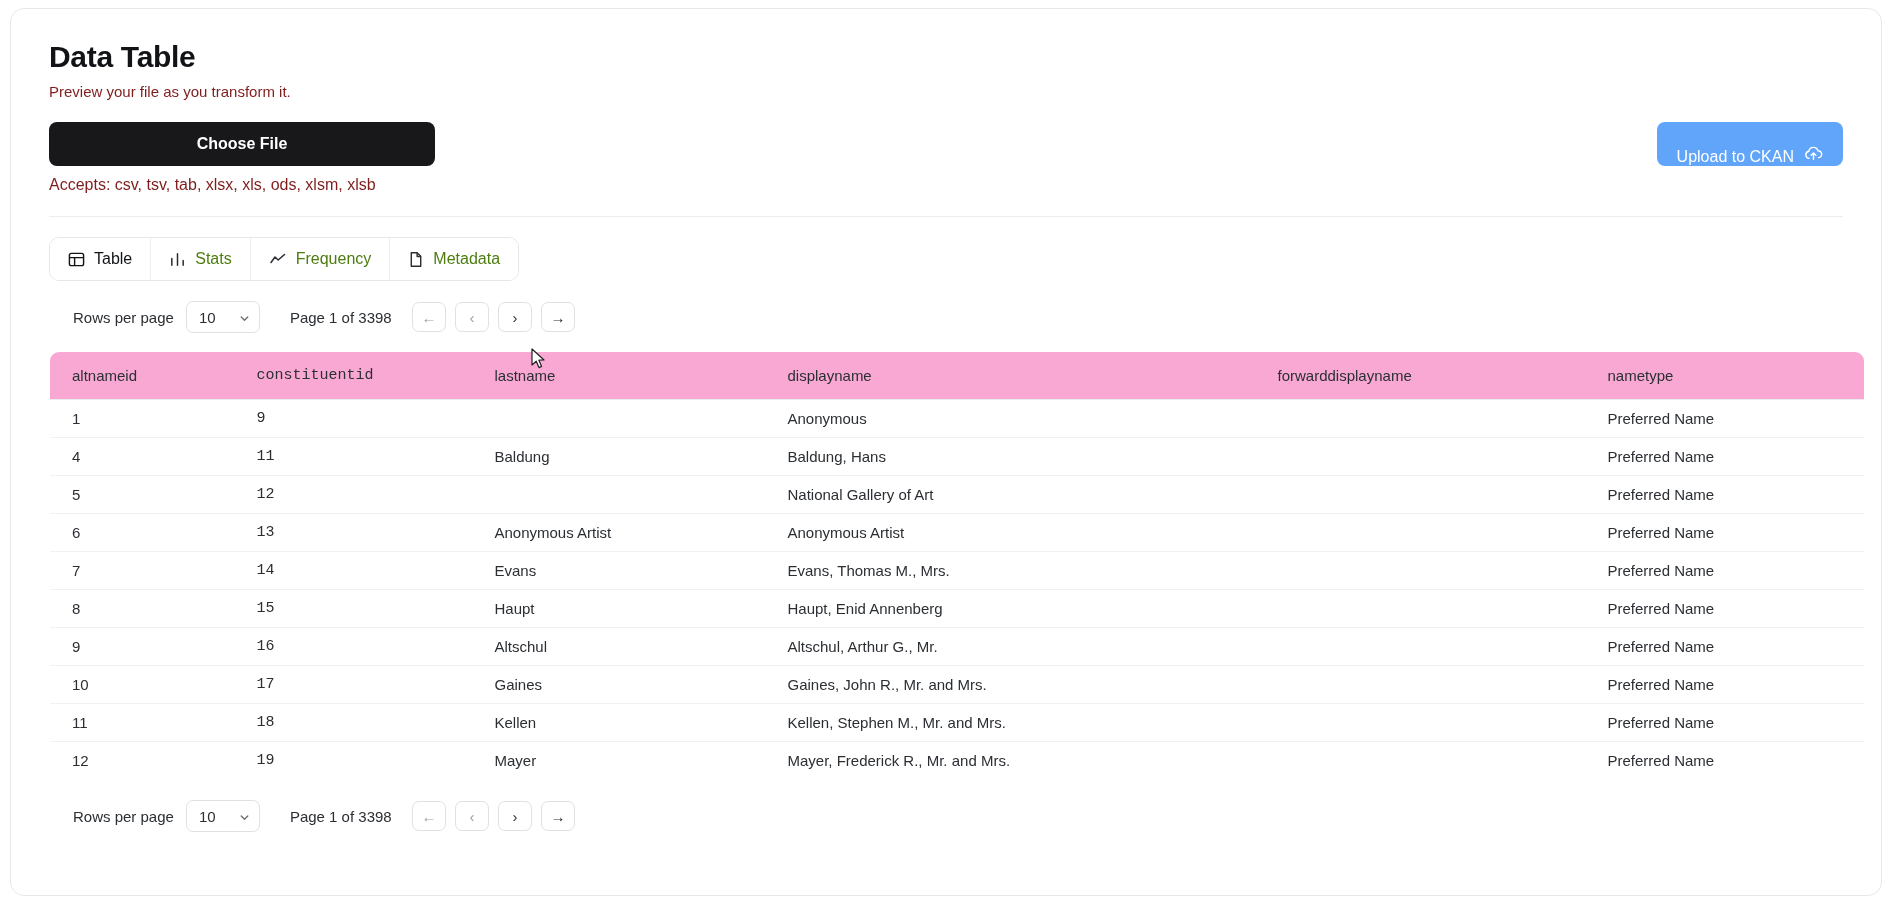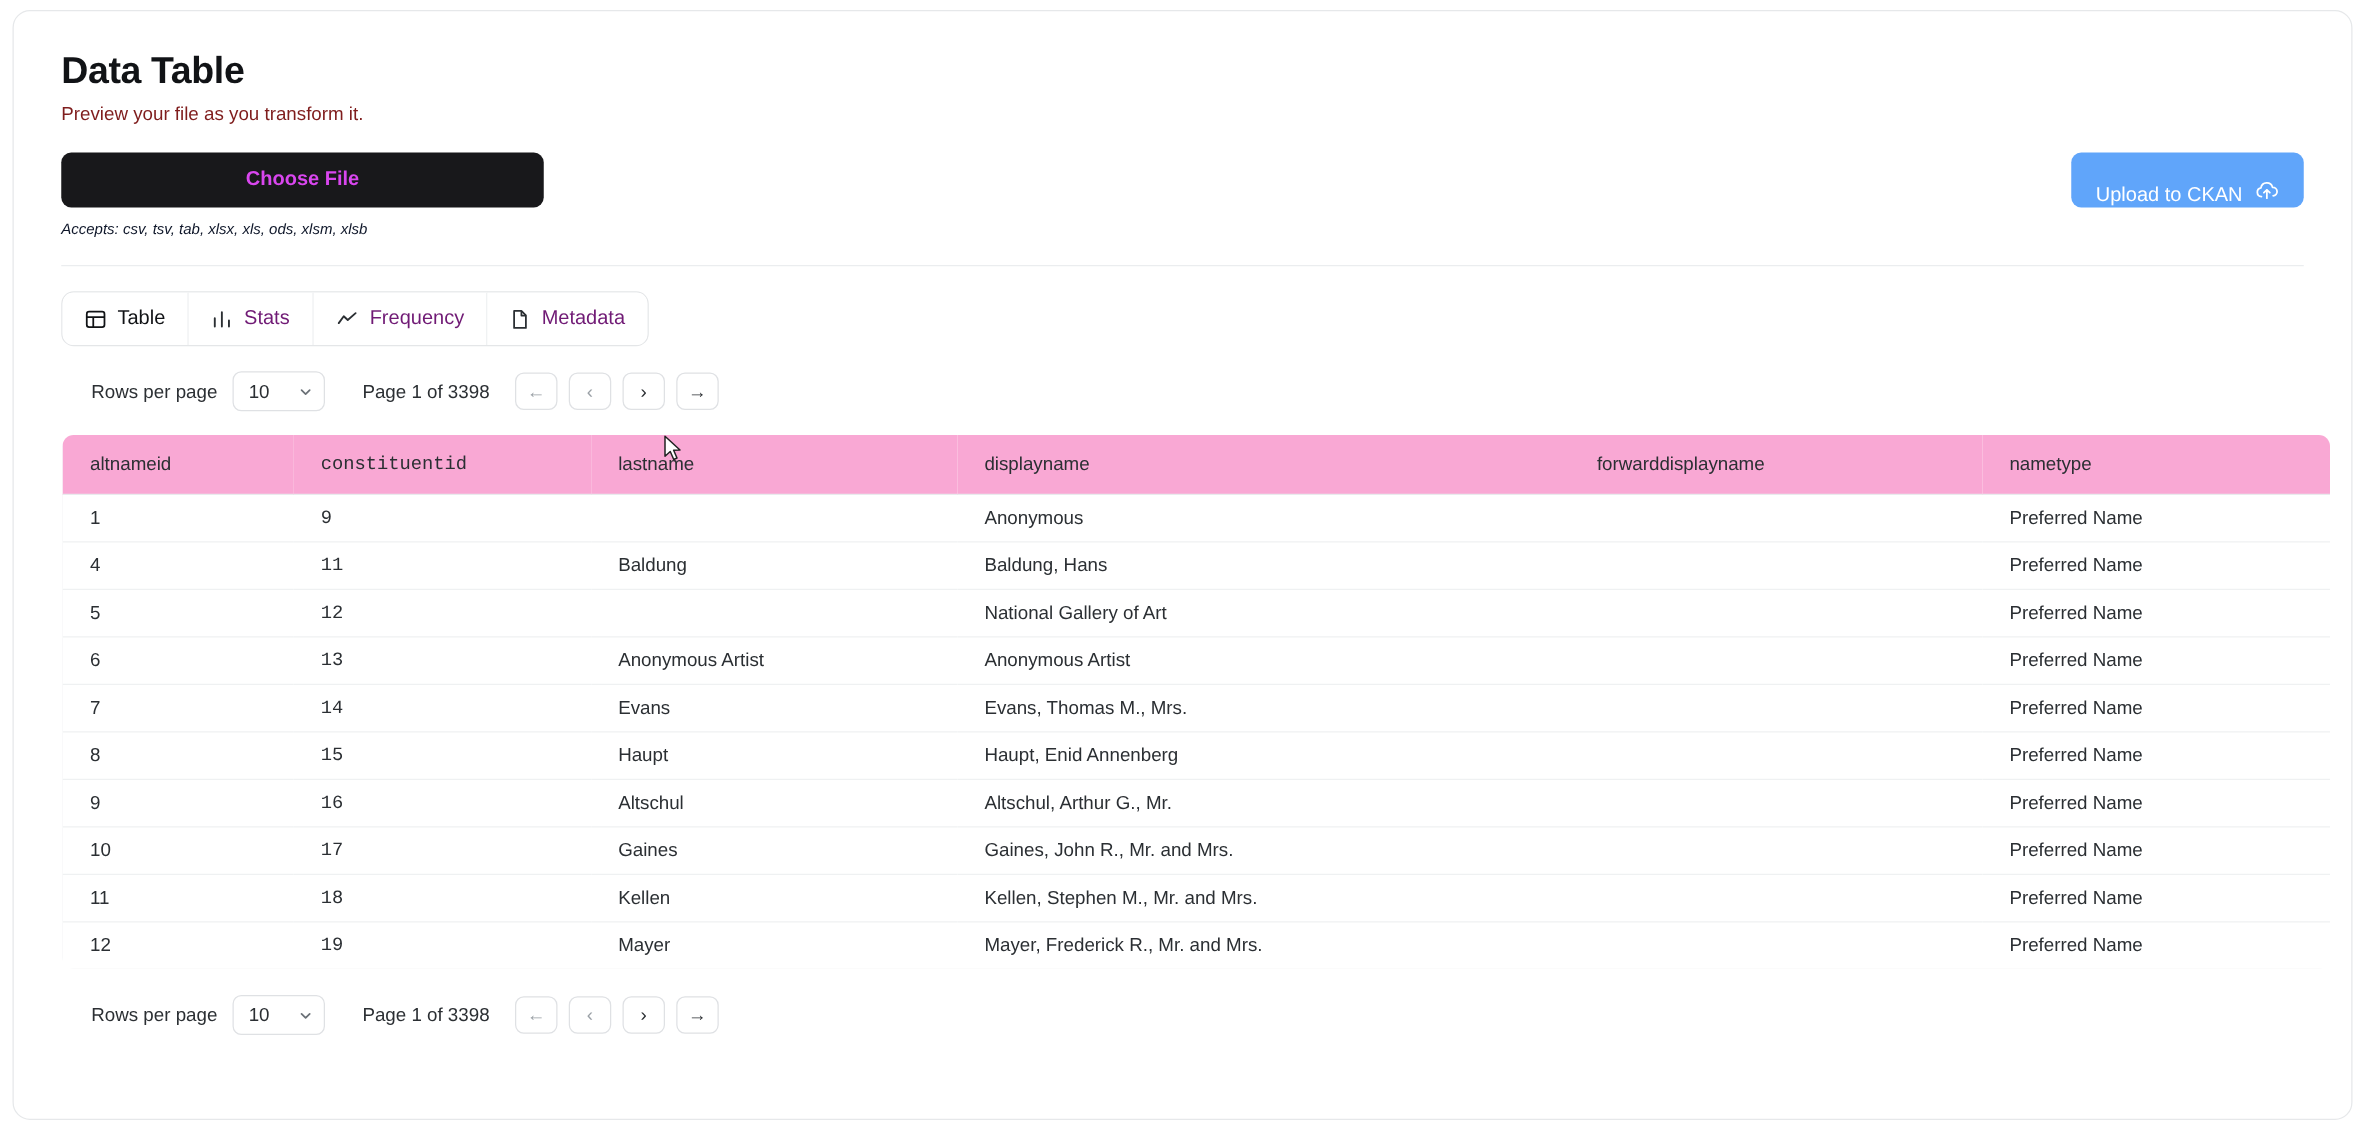--- a/index.html
+++ b/index.html
@@ -48,21 +48,21 @@
     position: relative;
     height: 44px;
   }
   .choose-file {
     display: inline-flex;
     align-items: center;
     justify-content: center;
     width: 386px;
     height: 44px;
     background: #18181b;
-    color: #d946ef;
+    color: #ffffff;
     font-size: 16px;
     font-weight: bold;
     border: none;
     border-radius: 8px;
     cursor: pointer;
     text-align: right;
   }
   .upload-btn {
     position: absolute;
     right: 0;
@@ -75,23 +75,22 @@
     background: #60a5fa;
     color: #ffffff;
     font-size: 16px;
     font-weight: normal;
     border: none;
     border-radius: 8px;
     cursor: pointer;
   }
   .accepts {
     margin-top: 10px;
-    font-size: 12px;
-    color: #0f172a;
-    font-style: italic;
+    font-size: 16px;
+    color: #7f1d1d;
   }
   .divider {
     margin-top: 22px;
     height: 1px;
     background: #ebedef;
   }
   .tabs {
     margin-top: 20px;
     display: inline-flex;
     align-items: stretch;
@@ -100,21 +99,21 @@
     overflow: hidden;
     background: #ffffff;
     height: 44px;
   }
   .tab {
     display: inline-flex;
     align-items: center;
     gap: 9px;
     padding: 0 18px;
     font-size: 16px;
-    color: #701a75;
+    color: #4d7c0f;
     background: #ffffff;
     border: none;
     border-right: 1px solid #eceef0;
     cursor: pointer;
     white-space: nowrap;
   }
   .tab:last-child { border-right: none; }
   .tab.active { font-weight: normal; color: #111316; }
   .tab svg { display: block; }
   .pager {

